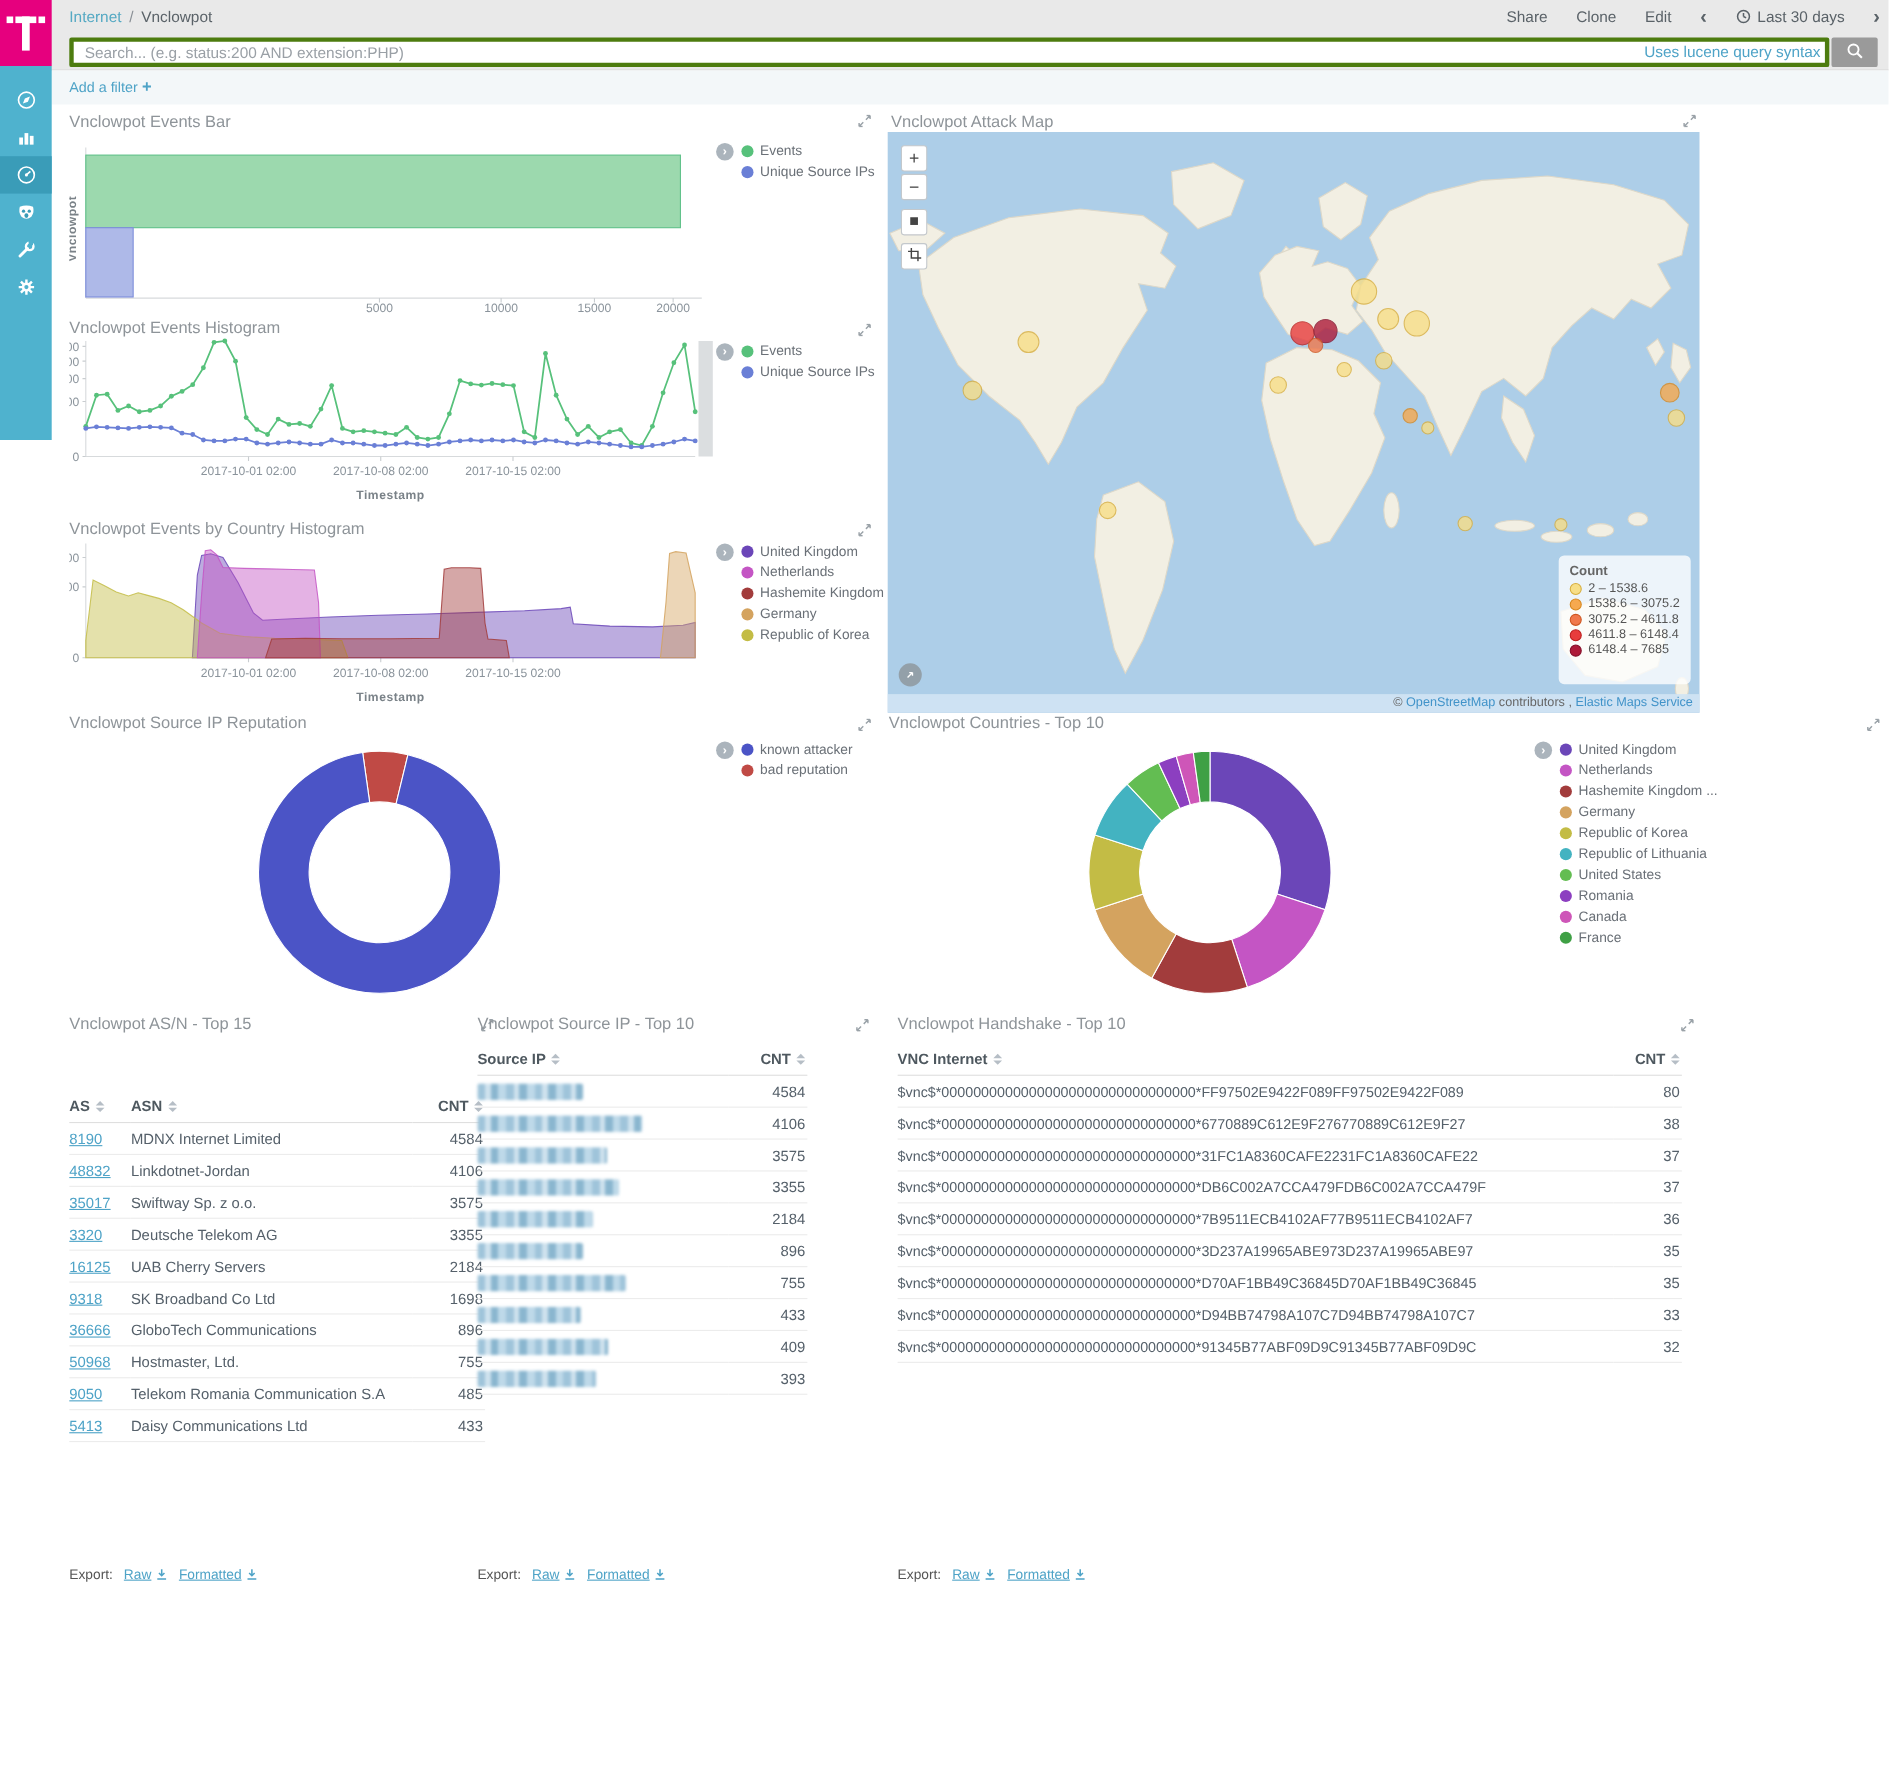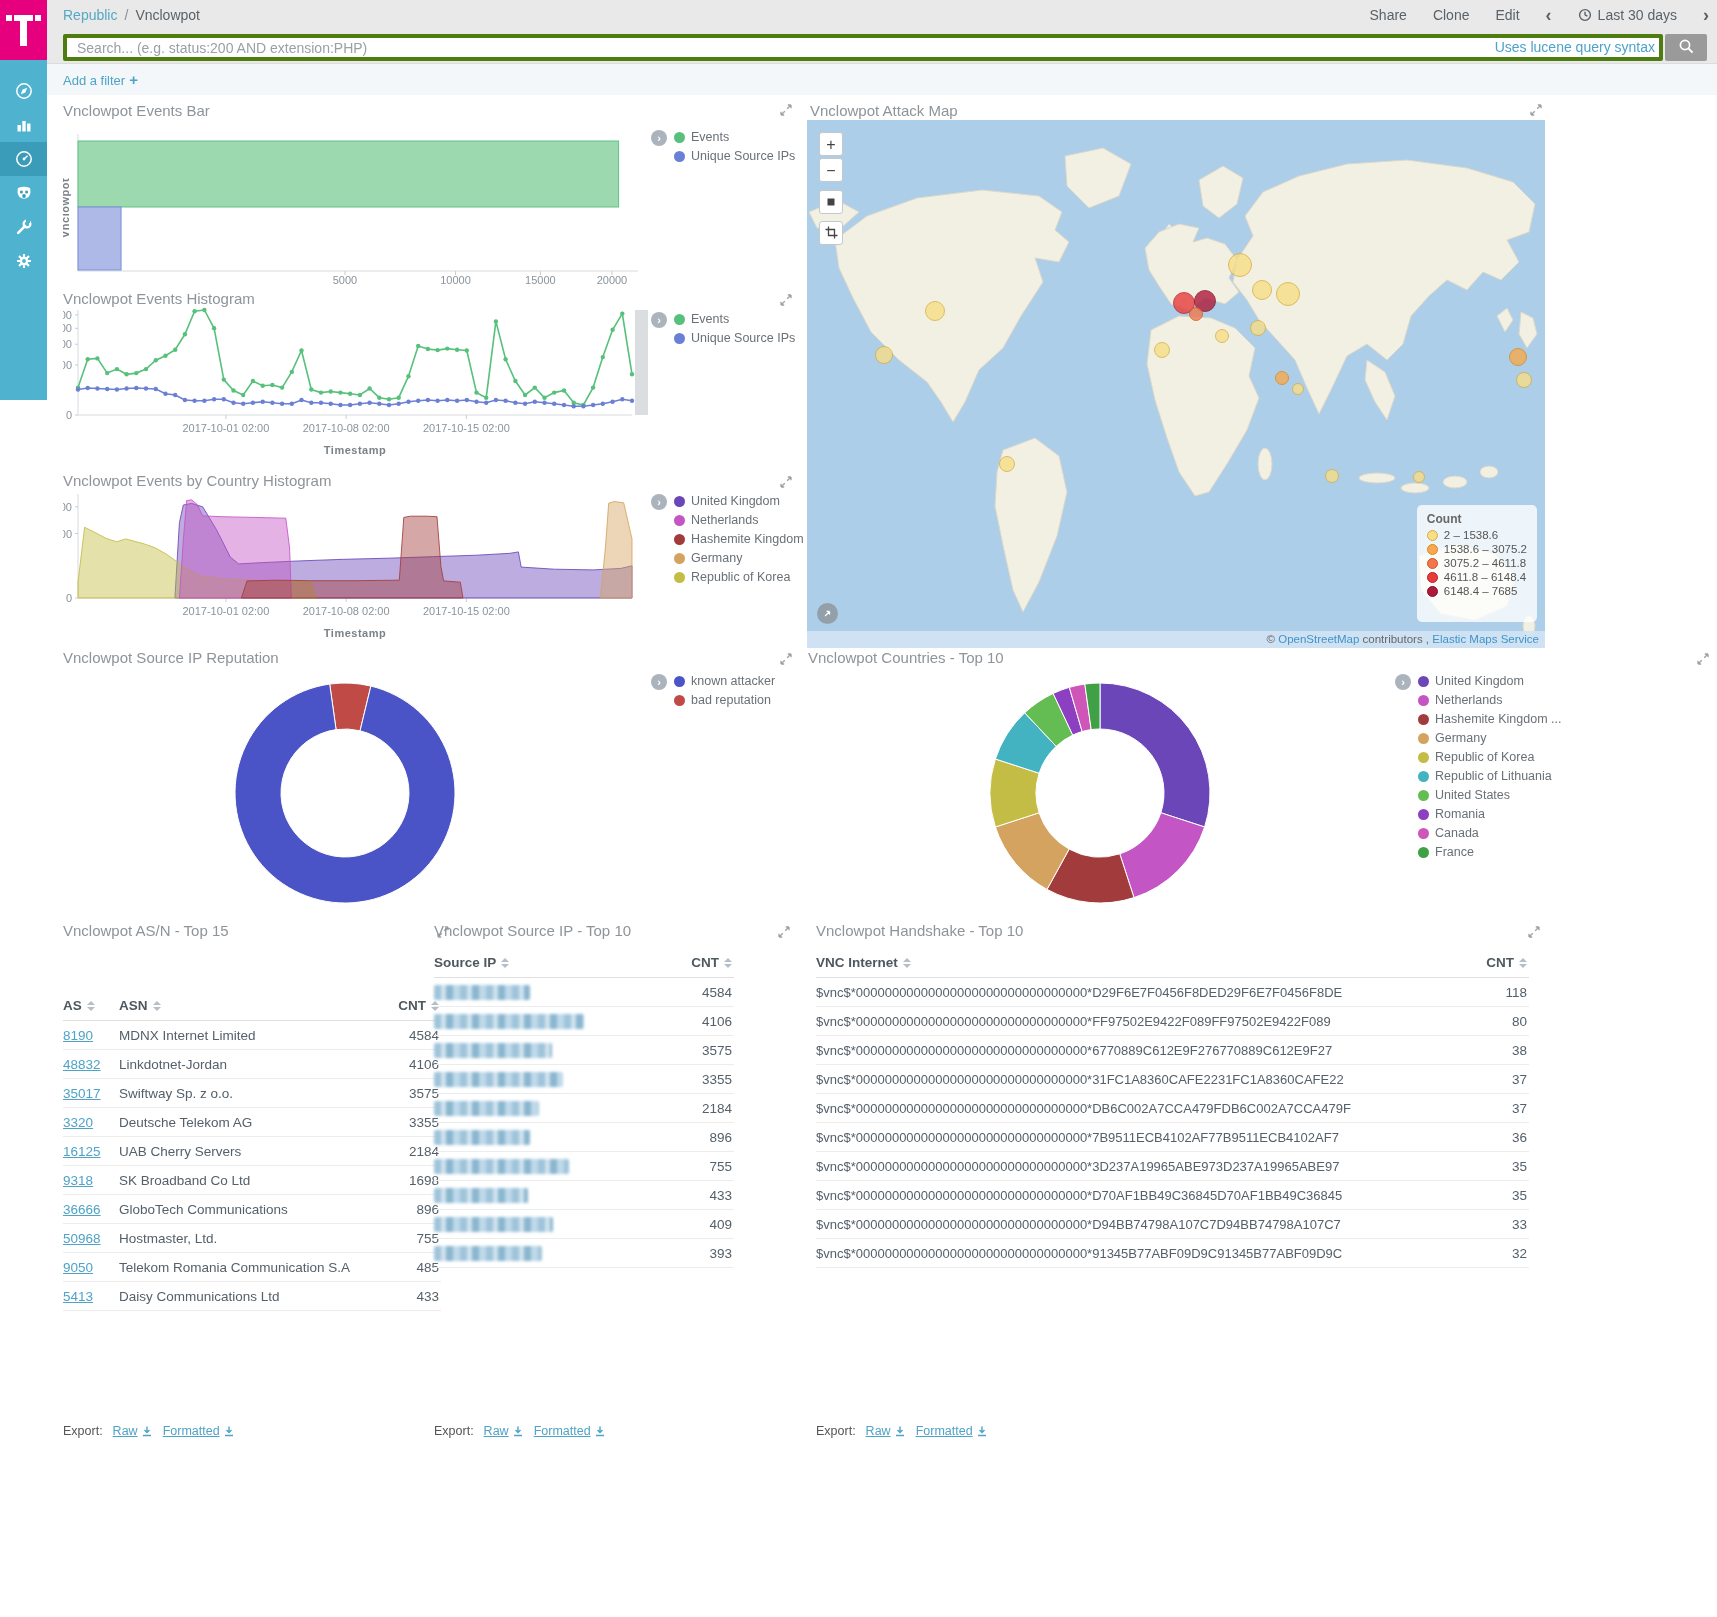--- a/index.html
+++ b/index.html
@@ -105,21 +105,21 @@
 <div class="chrome"></div>
 <div class="logo">
   <svg width="47" height="60" viewBox="0 0 47 60">
     <rect x="6" y="15" width="6" height="6" fill="#fff"></rect>
       <rect x="35" y="15" width="6" height="6" fill="#fff"></rect>
     <rect x="14" y="15" width="19" height="6" fill="#fff"></rect>
       <rect x="20" y="15" width="7" height="31" fill="#fff"></rect>
   </svg>
 </div>
 <nav class="breadcrumb">
-  <span class="root">Republic</span><span class="sep">/</span><span>Vnclowpot</span>
+  <span class="root">Internet</span><span class="sep">/</span><span>Vnclowpot</span>
 </nav>
 <div class="top-actions">
   <span class="act">Share</span>
   <span class="act">Clone</span>
   <span class="act">Edit</span>
   <span class="chev">‹</span>
   <span class="timepick">
     <svg width="14" height="14" viewBox="0 0 14 14">
       <circle cx="7" cy="7" r="5.4" fill="none" stroke="#5A6268" stroke-width="1.4"></circle>
       <path d="M7,7 L7,3.8 M7,7 L9.4,8.2" stroke="#5A6268" stroke-width="1.4" fill="none"></path>
@@ -826,24 +826,20 @@
                 <i class="down"></i>
               </span></th>
             <th class="num" style="width: 60px;"><span>CNT</span><span class="sort">
                 <i class="up"></i>
                 <i class="down"></i>
               </span></th>
           </tr>
         </thead>
         <tbody>
           <tr>
-            <td class="hs-cell">$vnc$*00000000000000000000000000000000*D29F6E7F0456F8DED29F6E7F0456F8DE</td>
-            <td class="num">118</td>
-          </tr>
-          <tr>
             <td class="hs-cell">$vnc$*00000000000000000000000000000000*FF97502E9422F089FF97502E9422F089</td>
             <td class="num">80</td>
           </tr>
           <tr>
             <td class="hs-cell">$vnc$*00000000000000000000000000000000*6770889C612E9F276770889C612E9F27</td>
             <td class="num">38</td>
           </tr>
           <tr>
             <td class="hs-cell">$vnc$*00000000000000000000000000000000*31FC1A8360CAFE2231FC1A8360CAFE22</td>
             <td class="num">37</td>

